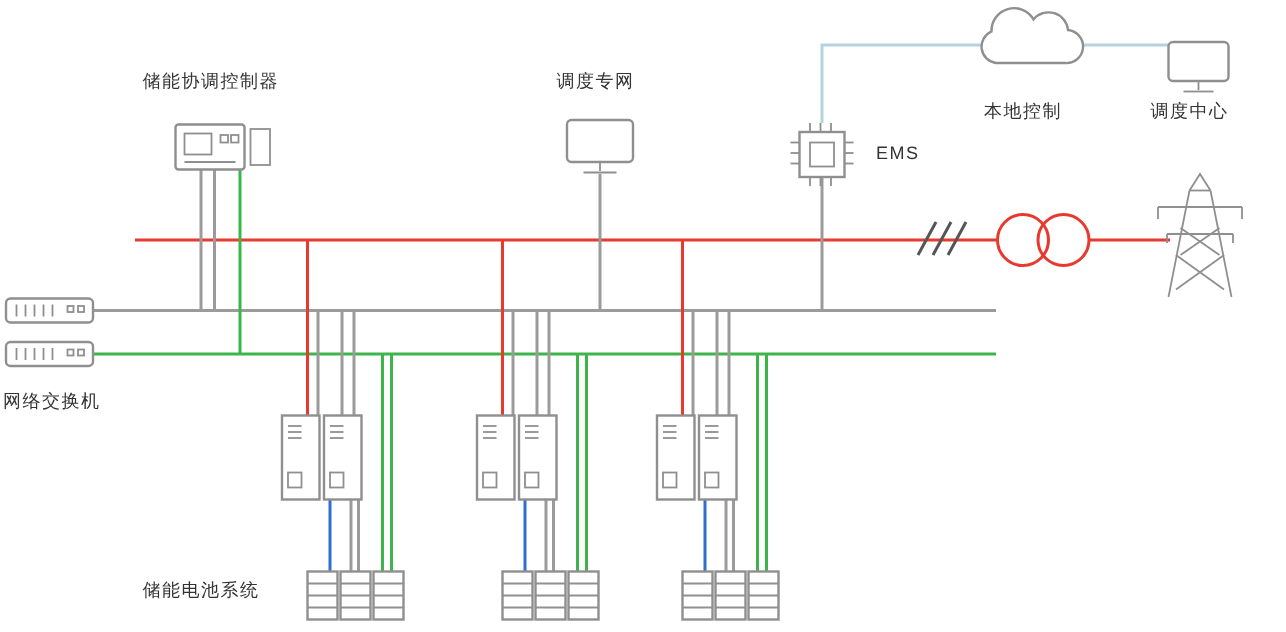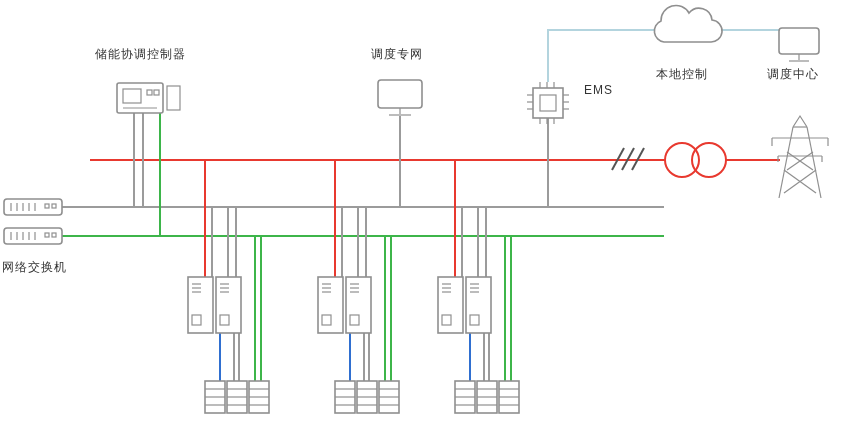--- a/index.html
+++ b/index.html
@@ -193,18 +193,19 @@
 
     <g>
       <rect class="icon" x="779" y="28" width="40" height="26" rx="3"></rect>
       <line class="icon-thin" x1="799" y1="54" x2="799" y2="60"></line>
       <line class="icon-thin" x1="789" y1="61" x2="809" y2="61"></line>
     </g>
   </svg>
 
   <div class="label" style="left:95px;top:46px">储能协调控制器</div>
   <div class="label" style="left:371px;top:46px">调度专网</div>
-  <div class="label" style="left:584px;top:83px">EMS</div>
+  <div class="label" style="left:584px;top:95px">EMS</div>
   <div class="label" style="left:656px;top:66px">本地控制</div>
   <div class="label" style="left:767px;top:66px">调度中心</div>
   <div class="label" style="left:2px;top:259px">网络交换机</div>
+  <div class="label" style="left:95px;top:385px">储能电池系统</div>
 
 </div>
 
 </body></html>

